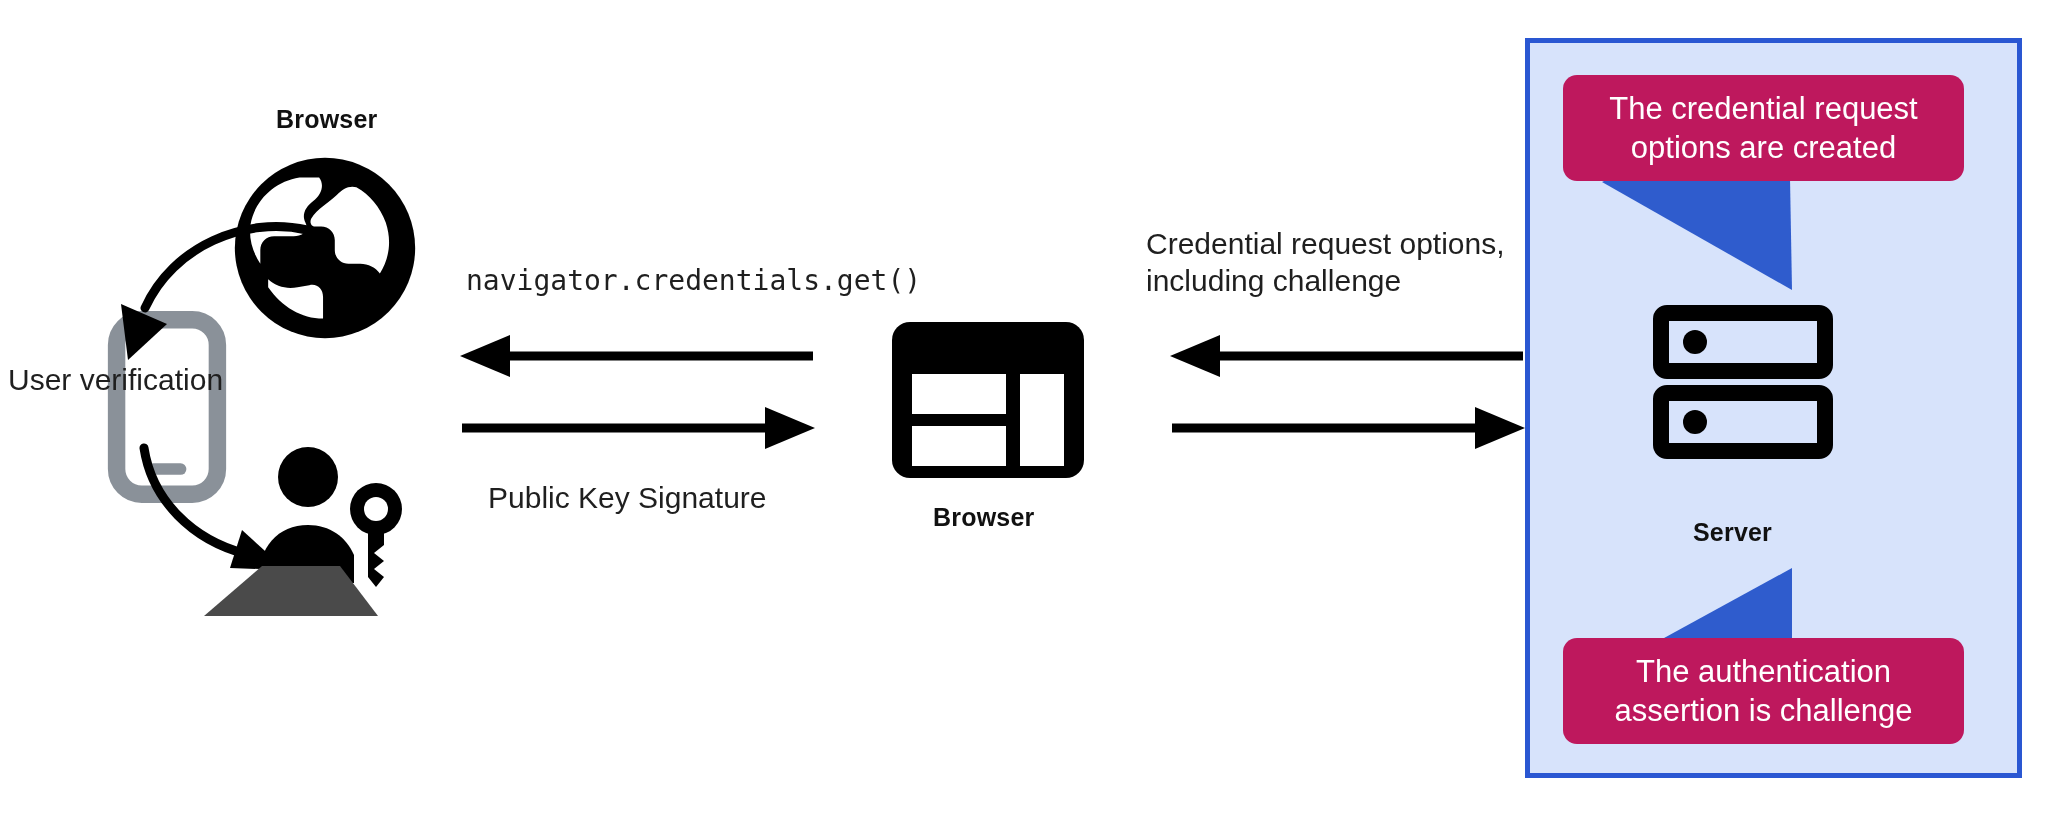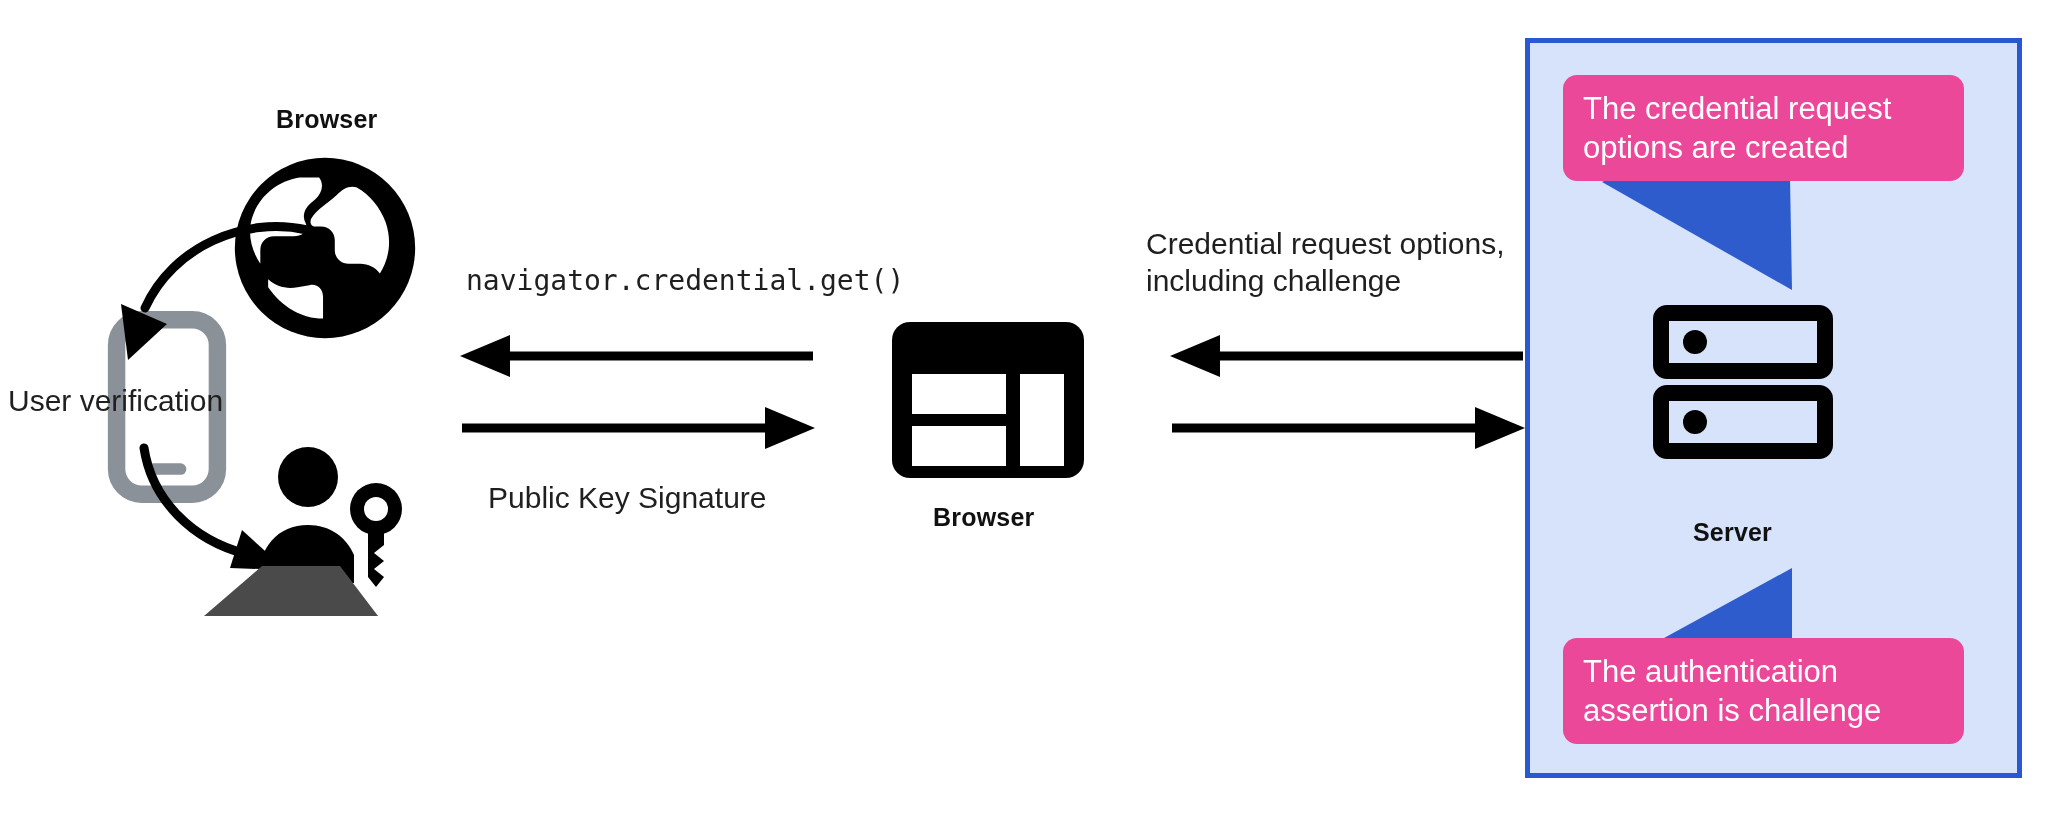--- a/index.html
+++ b/index.html
@@ -46,26 +46,26 @@
     top: 38px;
     width: 497px;
     height: 740px;
     background: #d7e3fb;
     border: 5px solid #2a57d2;
     box-sizing: border-box;
   }
 
   
   .callout {
-    background: #ec4899;
+    background: #be185d;
     color: #ffffff;
     border-radius: 14px;
     font-size: 31px;
     line-height: 1.26;
-    text-align: left;
+    text-align: center;
     padding: 14px 20px;
     box-sizing: border-box;
     white-space: pre-line;
   }
 
   
   #passkey-tooltip {
     left: 125px;
     top: 612px;
     width: 430px;
@@ -113,21 +113,21 @@
     </svg>
   </div>
 
   <div class="abs" style="left:95px; top:212px;">
     <svg width="230" height="170" viewBox="0 0 230 170" aria-hidden="true">
       <path d="M212,18 C150,4 78,34 50,96" fill="none" stroke="#000000" stroke-width="9" stroke-linecap="round"></path>
       <polygon points="33,148 26,92 72,112" fill="#000000"></polygon>
     </svg>
   </div>
 
-  <div class="abs label-plain" style="left:8px; top:383px;">User verification</div>
+  <div class="abs label-plain" style="left:8px; top:362px;">User verification</div>
 
   <div class="abs" style="left:130px; top:438px;">
     <svg width="230" height="150" viewBox="0 0 230 150" aria-hidden="true">
       <path d="M14,10 C22,62 62,102 116,116" fill="none" stroke="#000000" stroke-width="9" stroke-linecap="round"></path>
       <polygon points="156,132 100,130 112,92" fill="#000000"></polygon>
     </svg>
   </div>
 
   <div class="abs" style="left:250px; top:443px;">
     <svg width="168" height="152" viewBox="0 0 84 76" aria-hidden="true">
@@ -139,21 +139,21 @@
     </svg>
   </div>
 
   <div class="abs" style="left:200px; top:566px;">
     <svg width="180" height="52" viewBox="0 0 180 52" aria-hidden="true">
       <polygon points="62,0 140,0 178,50 4,50" fill="#4a4a4a"></polygon>
     </svg>
   </div>
 
 
-  <div class="abs label-mono" style="left:466px; top:264px;">navigator.credential.get()</div>
+  <div class="abs label-mono" style="left:466px; top:264px;">navigator.credentials.get()</div>
 
   <div class="abs" style="left:460px; top:333px;">
     <svg width="355" height="46" viewBox="0 0 355 46" aria-hidden="true">
       <line x1="46" y1="23" x2="353" y2="23" stroke="#000000" stroke-width="9"></line>
       <polygon points="0,23 50,2 50,44" fill="#000000"></polygon>
     </svg>
   </div>
 
   <div class="abs" style="left:460px; top:405px;">
     <svg width="355" height="46" viewBox="0 0 355 46" aria-hidden="true">

